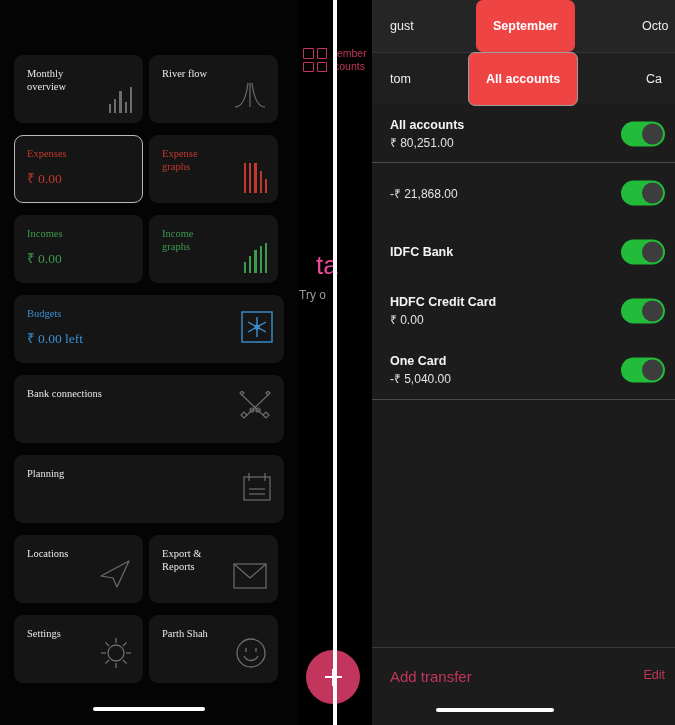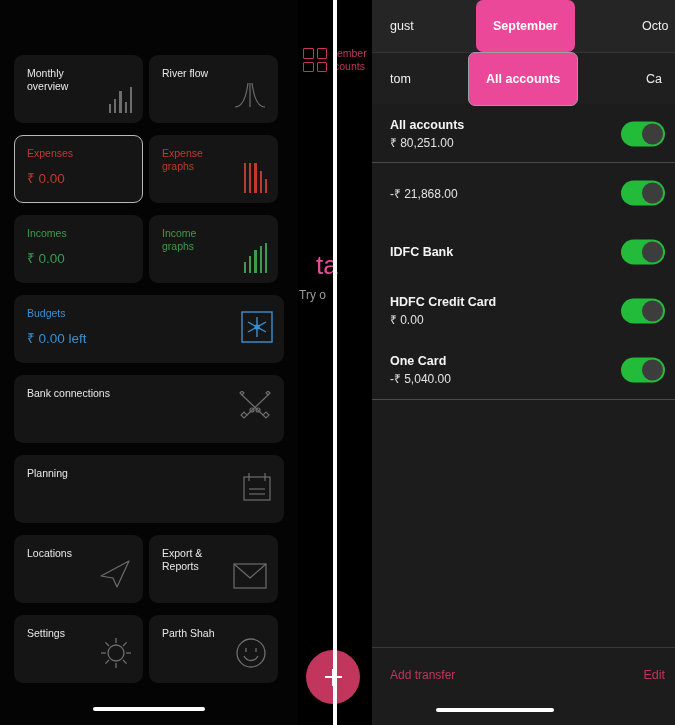--- a/index.html
+++ b/index.html
@@ -42,21 +42,21 @@
   .bg-fab .plus-v { position: absolute; width: 2.6px; height: 17px; background: #fff; }
 
   
   .left-panel {
     position: absolute; left: 0; top: 0;
     width: 298px; height: 725px;
     background: #040404;
     overflow: hidden;
   }
   .cards { position: absolute; left: 14px; top: 55px; width: 270px; }
-  .row { display: flex; gap: 6px; margin-bottom: 12px; }
+  .row { display: flex; gap: 6px; margin-bottom: 12px; font-family: Liberation Serif, serif; }
   .card {
     background: #151515;
     border-radius: 9px;
     position: relative;
     padding: 11px 12px;
     border: 1px solid transparent;
   }
   .card.sel { border: 1px solid #b9b9b9; }
   .card.half { width: 129px; }
   .card.full { width: 270px; }
@@ -100,21 +100,21 @@
   .seg-row {
     height: 52px; display: flex; align-items: center;
     position: relative; background: #252525;
   }
   .seg-row.second { background: #1f1f1f; border-top: 1px solid #343434; }
   .seg-item {
     font-size: 12.5px; color: #efefef; white-space: nowrap;
     position: absolute;
   }
   .seg-pill {
-    background: #ec4899; color: #fff; border-radius: 7px;
+    background: #ef4444; color: #fff; border-radius: 7px;
     padding: 19px 17px; font-size: 12.5px; font-weight: 600;
     white-space: nowrap; position: absolute;
   }
   .seg-pill.outlined { border: 1.5px solid #9aa0a0; }
 
   .acct-list { background: #1c1c1c; }
   .acct-row {
     height: 59px; display: flex; align-items: center;
     padding: 0 0 0 18px; position: relative;
   }
@@ -134,21 +134,21 @@
     width: 21px; height: 21px; border-radius: 50%; background: #3d3d3d;
   }
   .list-end-sep { height: 1px; background: #4a4a4a; }
 
   .bottom-bar {
     position: absolute; left: 0; right: 0; bottom: 0;
     height: 78px; background: #1c1c1c; border-top: 1px solid #3a3a3a;
   }
   .bottom-bar .bb-left {
     position: absolute; left: 18px; top: 20px;
-    font-size: 12px; color: #c2355c;
+    font-size: 15px; color: #c2355c;
   }
   .bottom-bar .bb-right {
     position: absolute; right: 10px; top: 20px;
     font-size: 12.5px; color: #c2355c;
   }
   .bottom-bar .home-ind2 {
     position: absolute; left: 64px; bottom: 13px;
     width: 118px; height: 4.5px; background: #fff; border-radius: 3px;
   }
 </style>

